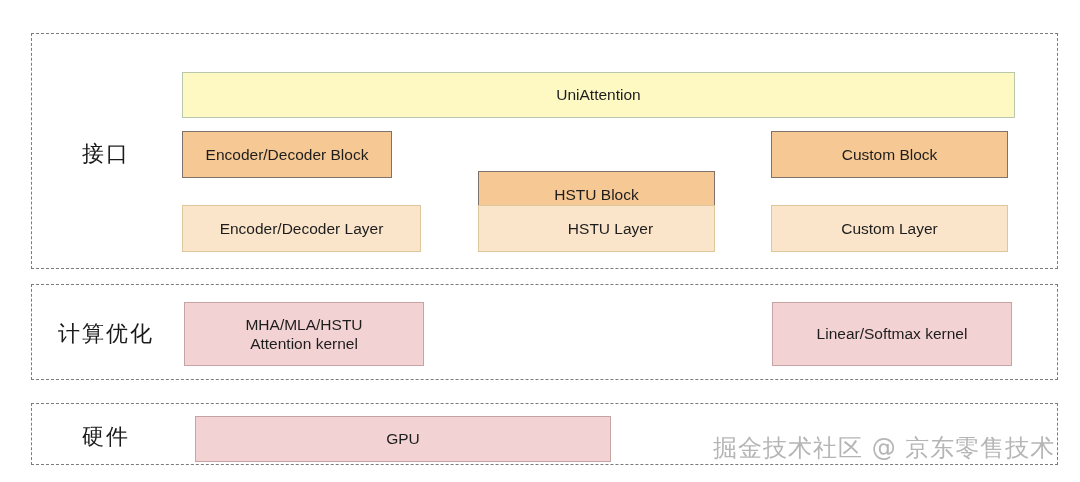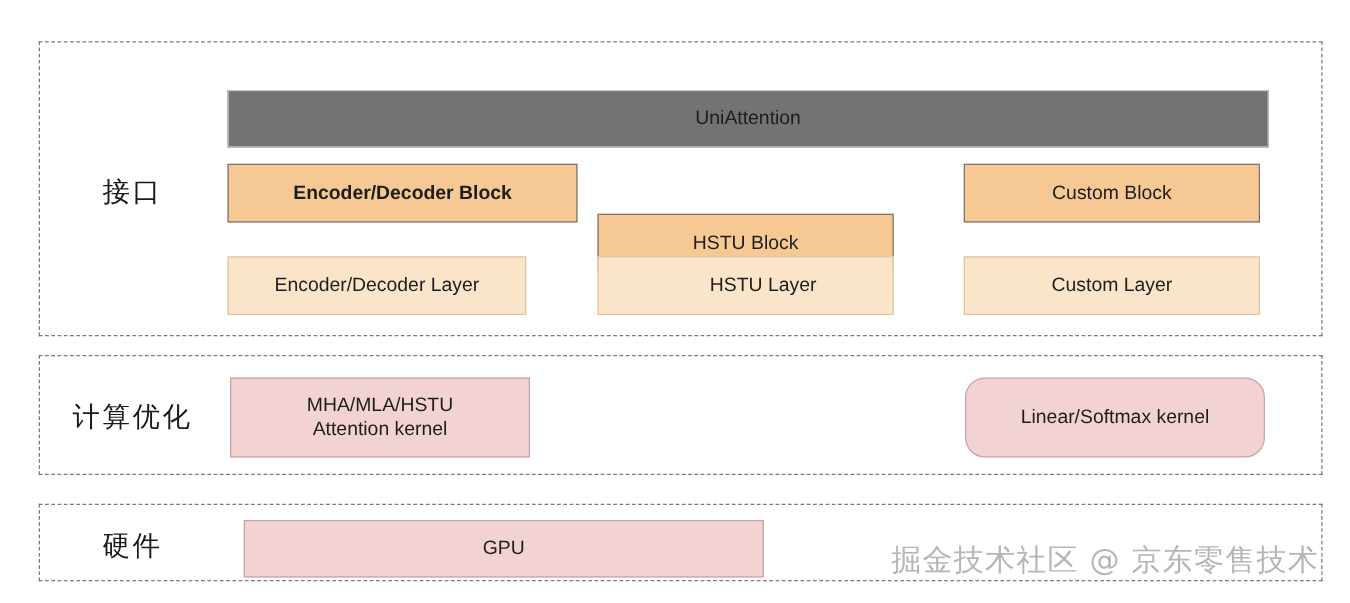--- a/index.html
+++ b/index.html
@@ -59,21 +59,21 @@
     font-size: 15.5px;
     color: #1d1d1d;
     line-height: 1.25;
     border-style: solid;
     border-width: 1.5px;
     white-space: pre-line;
   }
 
   
   .box--uni {
-    background: #737373;
+    background: #fef9c3;
     border-color: #b9c7ab;
   }
   
   .box--block {
     background: #f6c893;
     border-color: #7d736c;
   }
   
   .box--layer {
     background: #fae5cb;
@@ -81,32 +81,32 @@
   }
   
   .box--kernel {
     background: #f3d2d3;
     border-color: #c8a3a6;
   }
 
   
   #box-uniattention { left: 182px; top: 72px;  width: 833px; height: 46px; }
 
-  #box-encdec-block { left: 182px; top: 131px; width: 280px; height: 47px; font-weight: bold; }
+  #box-encdec-block { left: 182px; top: 131px; width: 210px; height: 47px; }
   #box-hstu-block   { left: 478px; top: 131px; width: 237px; height: 47px; margin-top: 40px; }
   #box-custom-block { left: 771px; top: 131px; width: 237px; height: 47px; }
 
   #box-encdec-layer { left: 182px; top: 205px; width: 239px; height: 47px; }
   #box-hstu-layer   { left: 478px; top: 205px; width: 237px; height: 47px; padding-left: 28px; }
   #box-custom-layer { left: 771px; top: 205px; width: 237px; height: 47px; }
 
   
   #box-attn-kernel   { left: 184px; top: 302px; width: 240px; height: 64px; }
   #box-ffn-kernel    { left: 480px; top: 302px; width: 238px; height: 64px; }
-  #box-linear-kernel { left: 772px; top: 302px; width: 240px; height: 64px; border-radius: 16px; }
+  #box-linear-kernel { left: 772px; top: 302px; width: 240px; height: 64px; }
 
   
   #box-gpu { left: 195px; top: 416px; width: 416px; height: 46px; }
   #box-npu { left: 593px; top: 416px; width: 412px; height: 46px; }
 
   
   #watermark {
     position: absolute;
     left: 713px;
     top: 432px;

